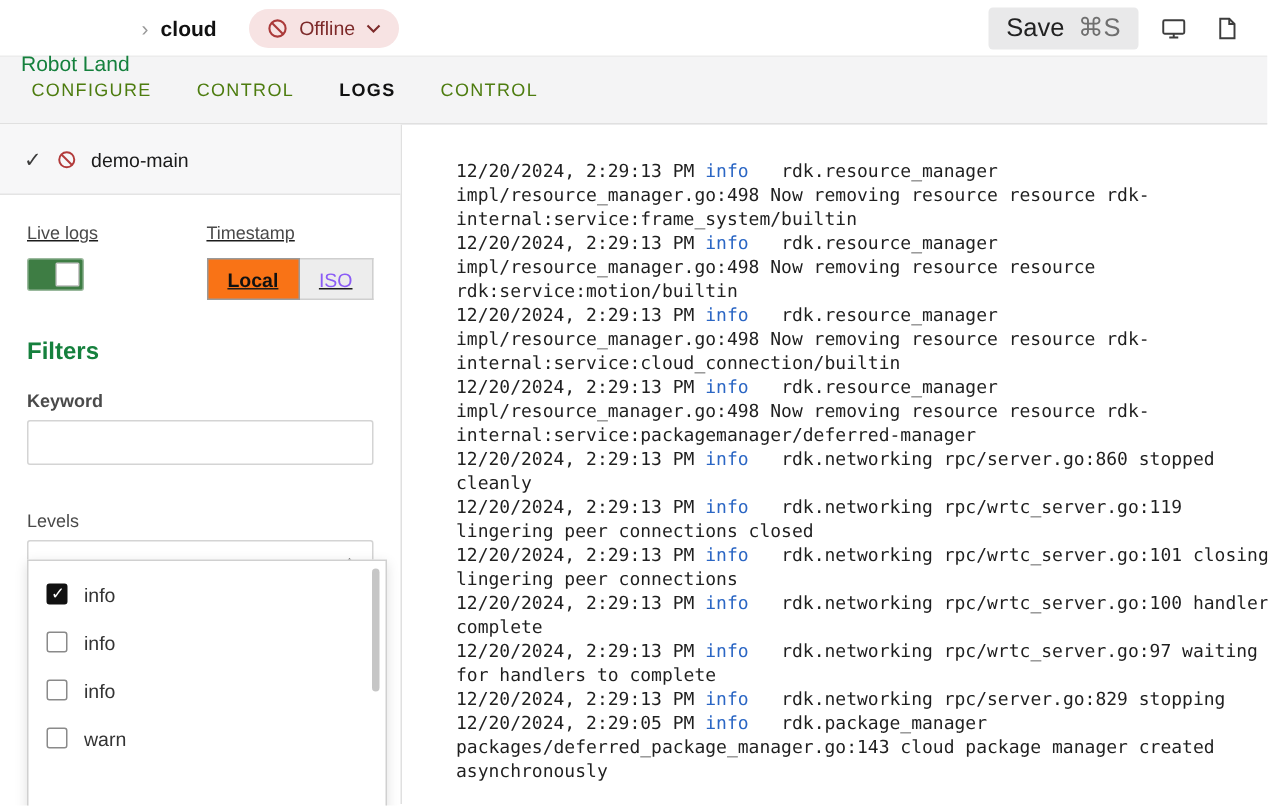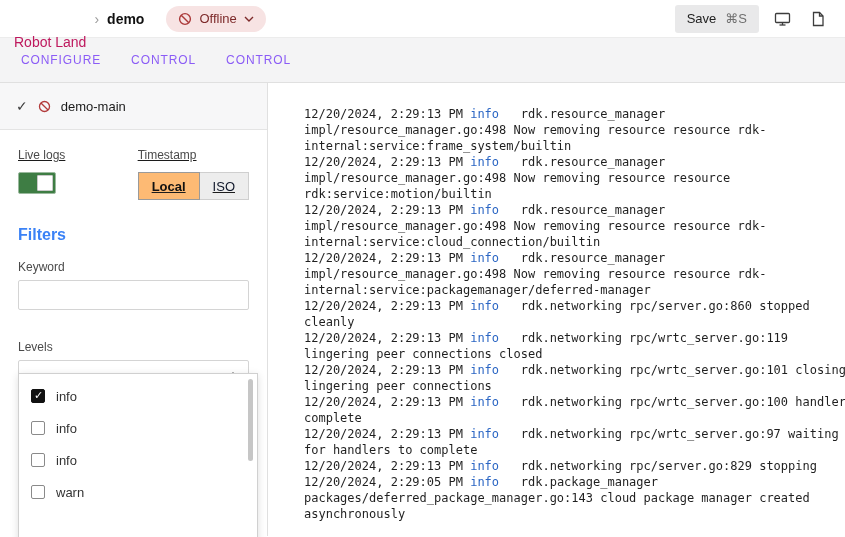--- a/index.html
+++ b/index.html
@@ -5,63 +5,63 @@
   * { margin:0; padding:0; box-sizing:border-box; }
   html,body { width:845px; height:537px; overflow:hidden; }
   body { font-family:"Liberation Sans", sans-serif; background:#fff; color:#1c1c1c; }
   button, input { font-family:inherit; }
   .app { position:relative; width:845px; height:537px; overflow:hidden; }
 
   
   .topbar { height:38px; display:flex; align-items:center; justify-content:space-between;
             padding:0 14px; background:#fff; border-bottom:1px solid #ececec; }
   .topbar-left { display:flex; align-items:center; gap:8px; font-size:14px; }
-  .crumb-root { color:#be185d; cursor:pointer;margin-top:47px; }
+  .crumb-root { color:#15803d; cursor:pointer;margin-top:47px; }
   .crumb-sep { color:#9a9a9a; }
   .crumb-current { font-weight:700; color:#111; }
   .status-pill { display:inline-flex; align-items:center; gap:7px; margin-left:14px;
                  background:#f7e3e3; border:none; border-radius:13px; height:26px;
                  padding:0 12px; color:#7d2a2a; font-size:13px; cursor:pointer; }
   .topbar-right { display:flex; align-items:center; gap:10px; }
   .save-btn { display:inline-flex; align-items:center; gap:9px; background:#e9e9ea;
               border:none; border-radius:3px; height:28px; padding:0 12px;
-              font-size:13px; color:#222; cursor:pointer; }
+              font-size:17px; color:#222; cursor:pointer; }
   .save-shortcut { color:#6f6f6f; }
   .icon-btn { background:none; border:none; width:26px; height:26px; display:inline-flex;
               align-items:center; justify-content:center; cursor:pointer; }
 
   
   .tabs { height:45px; background:#f4f4f5; border-bottom:1px solid #e0e0e0;
           display:flex; align-items:stretch; padding:0 6px; }
   .tab { background:none; border:none; padding:0 15px; font-size:12px; letter-spacing:0.9px;
-         color:#8b5cf6; cursor:pointer; }
+         color:#4d7c0f; cursor:pointer; }
   .tab.active { color:#111; font-weight:700; }
 
   
   .body { display:flex; height:453px; }
   .sidebar { position:relative; width:268px; flex:none; border-right:1px solid #e0e0e0; background:#fff; }
   .part-row { height:47px; background:#f7f7f8; border-bottom:1px solid #e4e4e4;
               display:flex; align-items:center; gap:10px; padding:0 16px; font-size:13px;
               color:#1a1a1a; cursor:pointer; }
   .check-glyph { color:#3c3c3c; font-size:14px; }
   .side-controls { padding:18px; }
   .field-label { display:block; font-size:12px; color:#4a4a4a; }
   .ctrl-row { display:flex;text-decoration:underline; }
   .ctrl-left { width:120px; }
   .toggle { margin-top:10px; width:38px; height:22px; background:#3e7d44;
             border:1px solid #9ab99d; border-radius:2px; display:flex; align-items:center;
             justify-content:flex-end; padding:2px; cursor:pointer; }
   .toggle-knob { width:16px; height:16px; background:#fff; border:1px solid #c9c9c9; border-radius:1px; }
   .segmented { margin-top:10px; display:flex; }
   .seg { height:28px; padding:0 13px; font-size:13px; border:1px solid #cfcfcf;
-         background:#ededed; color:#0f172a; cursor:pointer; }
+         background:#ededed; color:#8b5cf6; cursor:pointer; }
   .seg + .seg { border-left:none; }
-  .seg.selected { background:#fdba74; color:#111; font-weight:700; border:1px solid #9a9a9a; }
-  .filters-title { margin-top:26px; font-size:16px; font-weight:700; color:#3b82f6; }
-  .kw-label { margin-top:16px; }
+  .seg.selected { background:#f97316; color:#111; font-weight:700; border:1px solid #9a9a9a; }
+  .filters-title { margin-top:26px; font-size:16px; font-weight:700; color:#15803d; }
+  .kw-label { margin-top:16px;font-weight:bold; }
   .text-input { margin-top:6px; width:100%; height:30px; border:1px solid #d4d4d4;
                 border-radius:2px; padding:0 8px; font-size:13px; background:#fff; }
   .lv-label { margin-top:30px; }
   .select-box { margin-top:6px; height:30px; border:1px solid #d4d4d4; border-radius:2px;
                 background:#fff; display:flex; align-items:center; justify-content:flex-end;
                 padding:0 10px; cursor:pointer; }
   .dropdown { position:absolute; left:18px; top:290px; width:240px; height:220px;
               background:#fff; border:1px solid #d0d0d0; box-shadow:0 2px 8px rgba(0,0,0,0.13);
               padding-top:6px; z-index:5; }
   .opt { display:flex; align-items:center; gap:11px; height:32px; padding:0 12px;
@@ -81,21 +81,21 @@
 </style>
 </head>
 <body>
 
 <div class="app">
 
   <header class="topbar">
     <div class="topbar-left">
       <span class="crumb-root">Robot Land</span>
       <span class="crumb-sep">›</span>
-      <span class="crumb-current">demo</span>
+      <span class="crumb-current">cloud</span>
       <button class="status-pill">
         <span style="display:inline-flex;">
           <svg width="14" height="14" viewBox="0 0 14 14">
               <circle cx="7" cy="7" r="5.4" fill="none" stroke="#ab3a3a" stroke-width="1.4"></circle>
               <path d="M3.2 3.2l7.6 7.6" stroke="#ab3a3a" stroke-width="1.4"></path>
             </svg>
         </span>
         <span>Offline</span>
         <span style="display:inline-flex;">
           <svg width="10" height="6" viewBox="0 0 10 6">
@@ -125,20 +125,21 @@
               <path d="M8.5 1.5V5H12" fill="none" stroke="#3d3d3d" stroke-width="1.3"></path>
             </svg>
         </span>
       </button>
     </div>
   </header>
 
   <nav class="tabs">
       <button class="tab">CONFIGURE</button>
       <button class="tab">CONTROL</button>
+      <button class="tab active">LOGS</button>
       <button class="tab">CONTROL</button>
     </nav>
 
   <div class="body">
 
     <aside class="sidebar">
       <div class="part-row">
         <span class="check-glyph">✓</span>
         <span style="display:inline-flex;">
           <svg width="13" height="13" viewBox="0 0 14 14">

